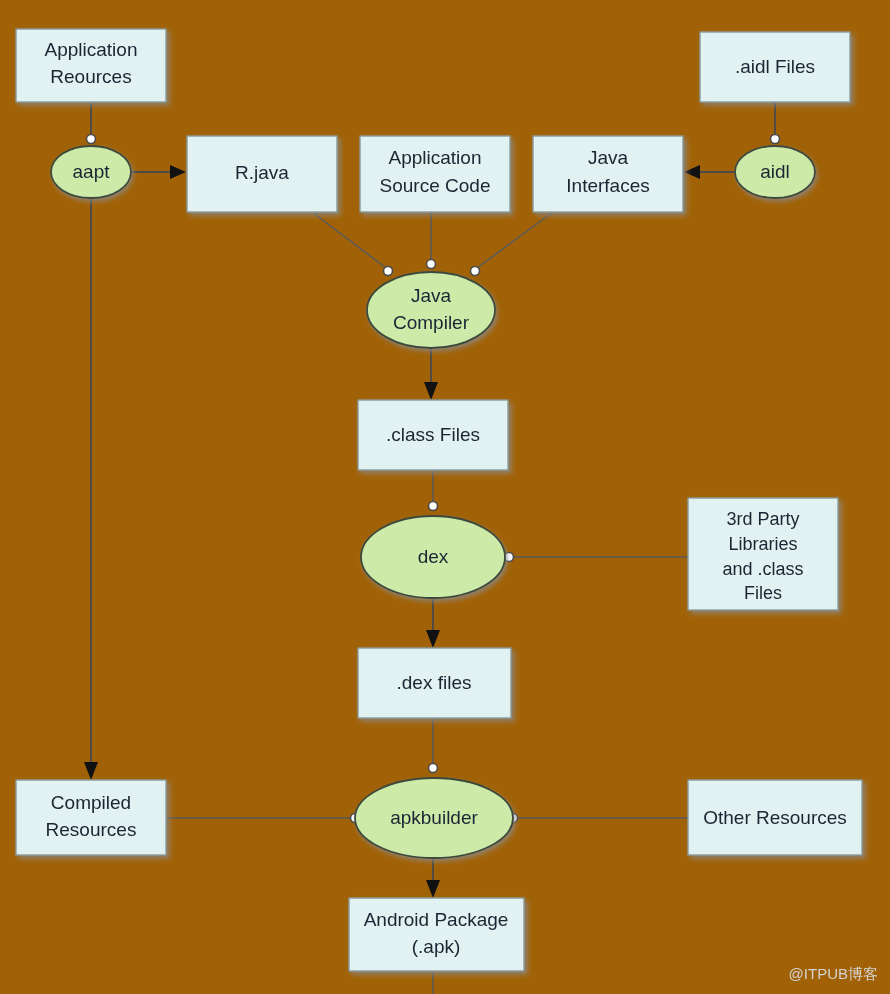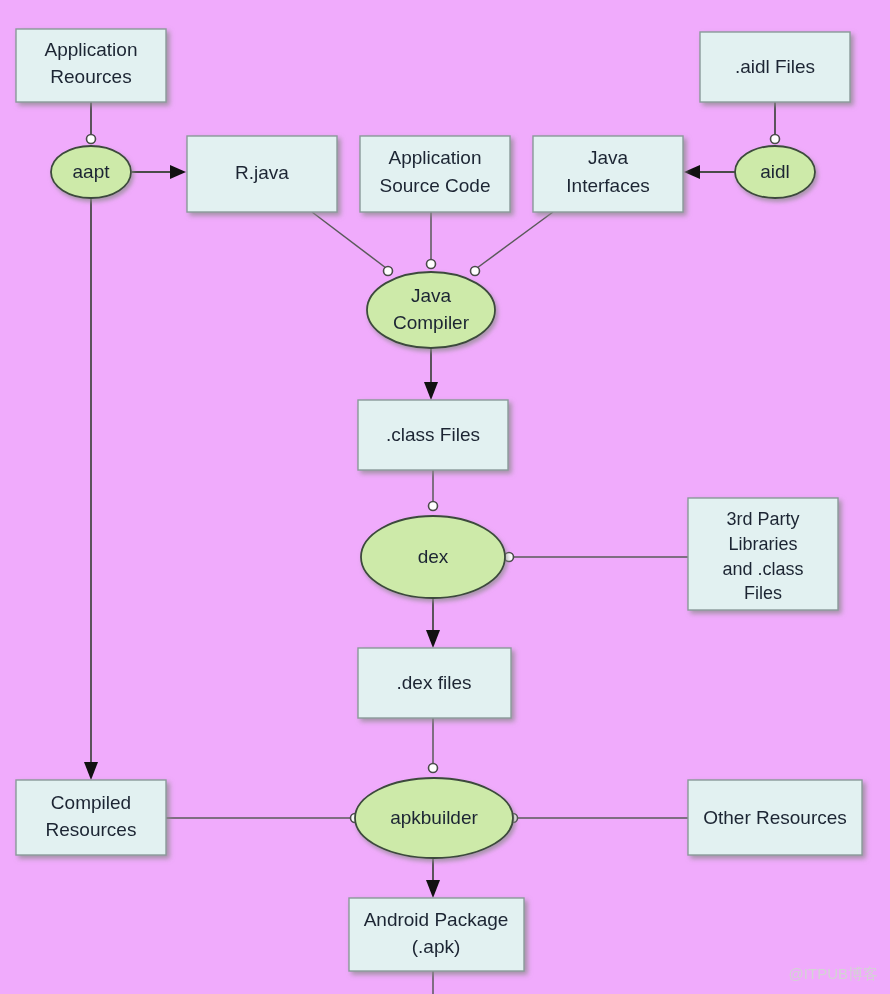--- a/index.html
+++ b/index.html
@@ -7,21 +7,21 @@
     padding: 0;
     background: #ffffff;
   }
   body {
     font-family: "Liberation Sans", sans-serif;
   }
   #diagram-root {
     position: relative;
     width: 890px;
     height: 994px;
-    background: #f0abfc;
+    background: #a16207;
     overflow: hidden;
   }
   svg.canvas {
     position: absolute;
     top: 0;
     left: 0;
     width: 890px;
     height: 994px;
     display: block;
   }

